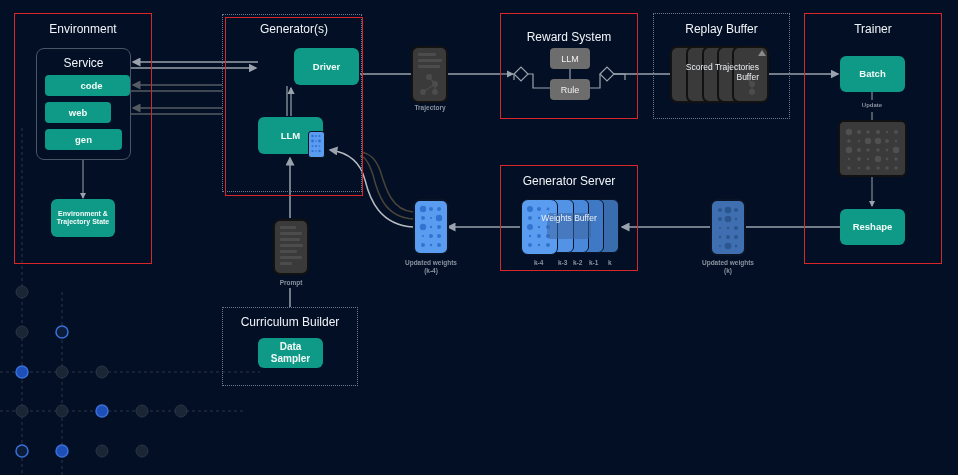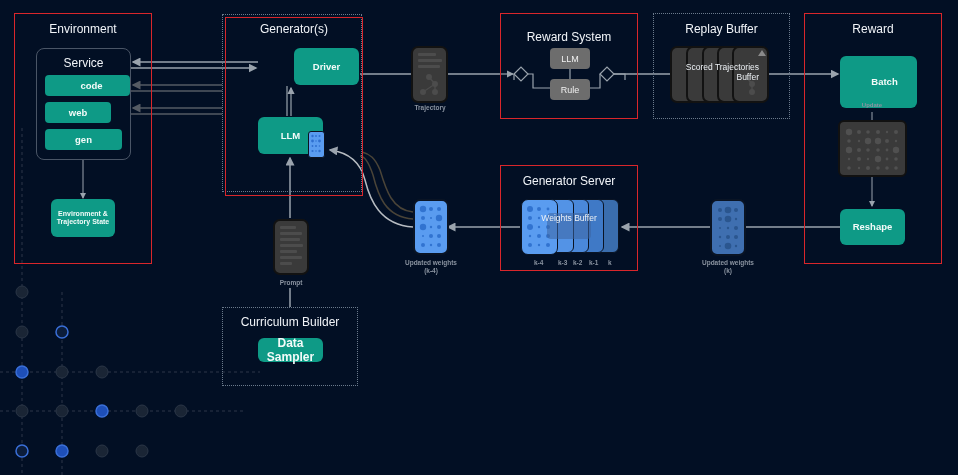--- a/index.html
+++ b/index.html
@@ -174,23 +174,23 @@
       </g>
     <g fill="#4c4c4c">
         <circle cx="18" cy="36" r="3"></circle>
         <circle cx="18" cy="44" r="3"></circle>
       </g>
   </svg>
 </div>
 <div class="abs" style="left:670px;top:63px;width:89px;text-align:right;font-size:8.5px;line-height:1.15;color:#eef2f6;">Scored Trajectories Buffer</div>
 
 <div class="panel-red" style="left:804px;top:13px;width:138px;height:251px;">
-  <div class="ptitle" style="top:8px;">Reward</div>
-</div>
-<div class="teal" style="left:840px;top:56px;width:65px;height:52px;padding-left:12px;">Batch</div>
+  <div class="ptitle" style="top:8px;">Trainer</div>
+</div>
+<div class="teal" style="left:840px;top:56px;width:65px;height:36px;">Batch</div>
 <div class="caption" style="left:852px;top:102px;width:40px;font-size:6px;">Update</div>
 <div class="abs" style="left:838px;top:120px;width:69px;height:57px;background:#3a3a3a;border:2px solid #111;border-radius:6px;box-sizing:border-box;">
   <svg width="65" height="53" viewBox="0 0 65 53">
       <g fill="#505050">
     <circle cx="9" cy="10" r="3.2"></circle>
         <circle cx="19" cy="10" r="2"></circle>
         <circle cx="28" cy="10" r="1.8"></circle>
         <circle cx="38" cy="10" r="2"></circle>
         <circle cx="47" cy="10" r="1.2"></circle>
         <circle cx="56" cy="10" r="2"></circle>
@@ -322,13 +322,13 @@
         <rect x="5" y="35" width="22" height="3" rx="1"></rect>
         <rect x="5" y="41" width="12" height="3" rx="1"></rect>
   </g>
     </svg>
 </div>
 <div class="caption" style="left:266px;top:279px;width:50px;">Prompt</div>
 
 <div class="panel-dot" style="left:222px;top:307px;width:136px;height:79px;">
   <div class="ptitle" style="top:7px;">Curriculum Builder</div>
 </div>
-<div class="teal" style="left:258px;top:338px;width:65px;height:24px;font-size:12px;padding:3px 8px;box-sizing:border-box;">Data Sampler</div>
+<div class="teal" style="left:258px;top:338px;width:65px;height:30px;font-size:10px;padding:3px 8px;box-sizing:border-box;">Data Sampler</div>
 
 </body></html>

